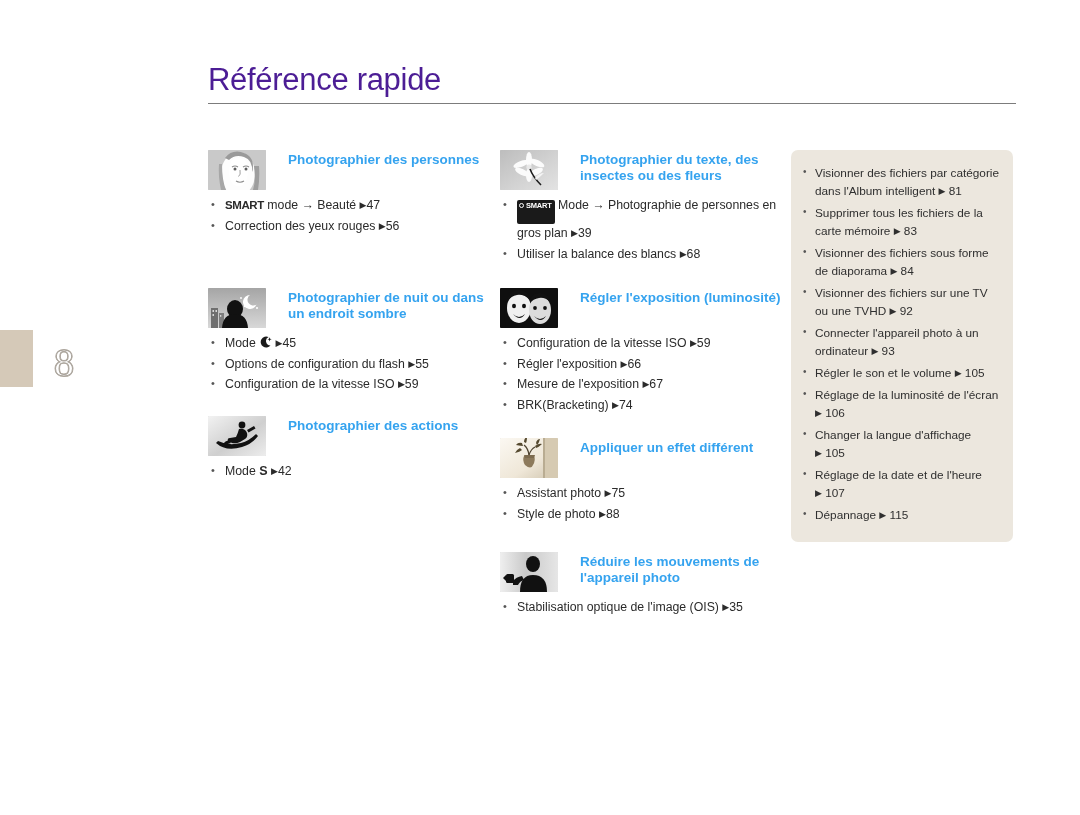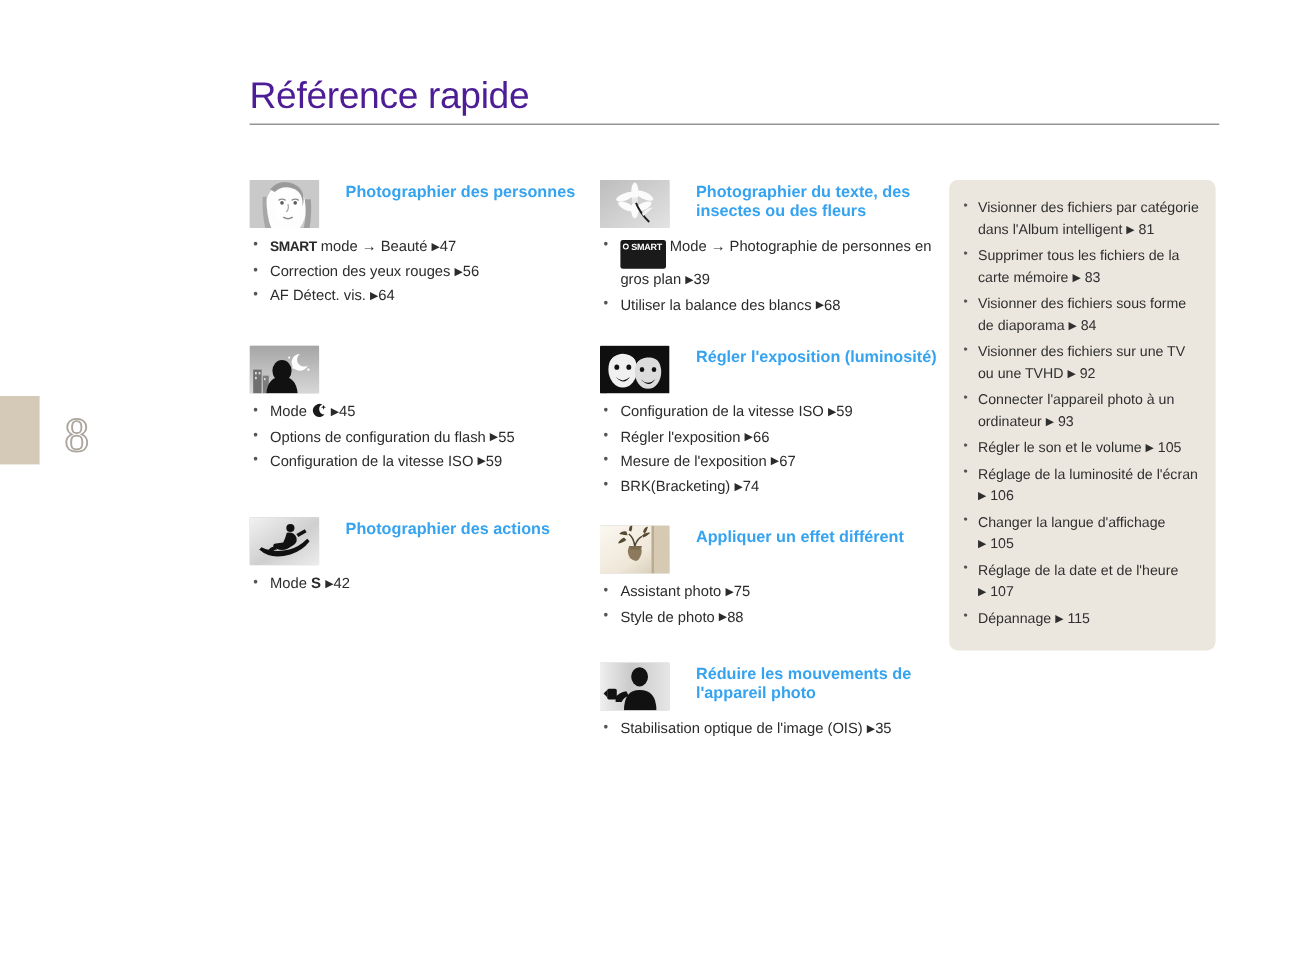--- a/index.html
+++ b/index.html
@@ -229,21 +229,20 @@
       <path d="M17 8 q6 -8 16 -6 q12 3 12 14 q0 4 -1 6 q1 -12 -8 -15 q-9 -3 -15 3z" fill="#9a9a9a"></path>
       <path d="M14 14 q0 16 4 26 l-5 0 q-3 -14 -2 -26z" fill="#a7a7a7"></path>
       <path d="M46 16 q2 14 -1 24 l5 0 q2 -13 1 -24z" fill="#9e9e9e"></path>
     </svg>
           </div>
           <div class="sec-title">Photographier des personnes</div>
         </div>
         <ul class="items">
           <li><span class="scene-badge">SMART</span> mode → Beauté <span class="pg"><span class="tri">▶</span>47</span></li>
           <li>Correction des yeux rouges <span class="pg"><span class="tri">▶</span>56</span></li>
-          <li>AF Détect. vis. <span class="pg"><span class="tri">▶</span>64</span></li>
         </ul>
       </div>
       <div class="section" style="position: absolute; top: 138px; width: 100%;">
         <div class="sec-head">
           <div class="thumb">
     <svg viewBox="0 0 58 40" preserveAspectRatio="none">
       <defs>
         <linearGradient id="ngrad" x1="0" y1="0" x2="0" y2="1">
           <stop offset="0%" stop-color="#a5a5a5"></stop>
           <stop offset="100%" stop-color="#d8d8d8"></stop>
@@ -257,31 +256,32 @@
       <rect x="3" y="20" width="7" height="20" fill="#6f6f6f"></rect>
       <rect x="11" y="25" width="5" height="15" fill="#7d7d7d"></rect>
       <rect x="4.5" y="22" width="1.5" height="2" fill="#d9d9d9"></rect>
       <rect x="7.5" y="22" width="1.5" height="2" fill="#d9d9d9"></rect>
       <rect x="4.5" y="26" width="1.5" height="2" fill="#d9d9d9"></rect>
       <rect x="12" y="27" width="1.3" height="1.8" fill="#d9d9d9"></rect>
       <ellipse cx="27" cy="21" rx="8" ry="9" fill="#111"></ellipse>
       <path d="M14 40 q1 -14 13 -14 q12 0 13 14z" fill="#111"></path>
     </svg>
           </div>
+          <div class="sec-title">Photographier de nuit ou dans un endroit sombre</div>
         </div>
         <ul class="items">
           <li>Mode <span class="moon-badge"><svg viewBox="0 0 13 13">
                 <path d="M9.6 1.1a5.5 5.5 0 1 0 1.9 8.4A4.4 4.4 0 0 1 9.6 1.1z" fill="#1a1a1a"></path>
                 <path d="M10.6 1.2l.55 1.55 1.55.55-1.55.55-.55 1.55-.55-1.55L8.5 3.3l1.55-.55z" fill="#1a1a1a"></path>
               </svg></span> <span class="pg"><span class="tri">▶</span>45</span></li>
           <li>Options de configuration du flash <span class="pg"><span class="tri">▶</span>55</span></li>
           <li>Configuration de la vitesse ISO <span class="pg"><span class="tri">▶</span>59</span></li>
         </ul>
       </div>
-      <div class="section" style="position: absolute; top: 281px; width: 100%;">
+      <div class="section" style="position: absolute; top: 266px; width: 100%;">
         <div class="sec-head">
           <div class="thumb">
     <svg viewBox="0 0 58 40" preserveAspectRatio="none">
       <defs>
         <linearGradient id="sgrad" x1="0" y1="0" x2="1" y2="1">
           <stop offset="0%" stop-color="#f2f2f2"></stop>
           <stop offset="55%" stop-color="#cfcfcf"></stop>
           <stop offset="100%" stop-color="#ededed"></stop>
         </linearGradient>
       </defs>

